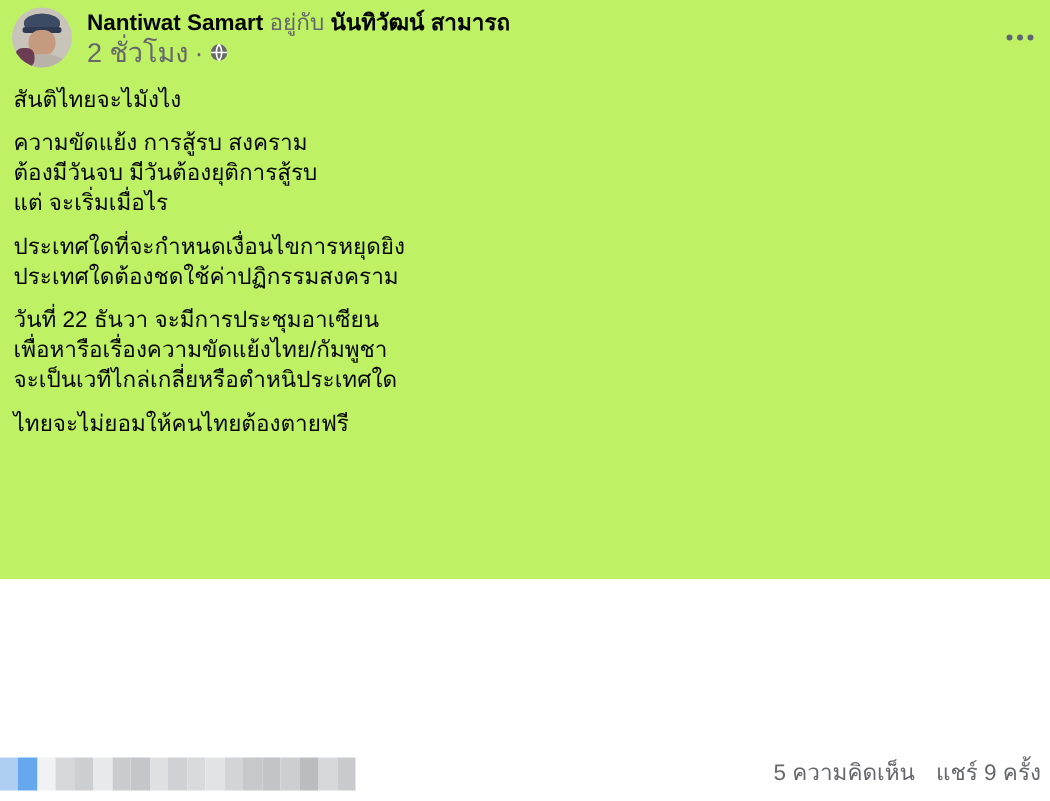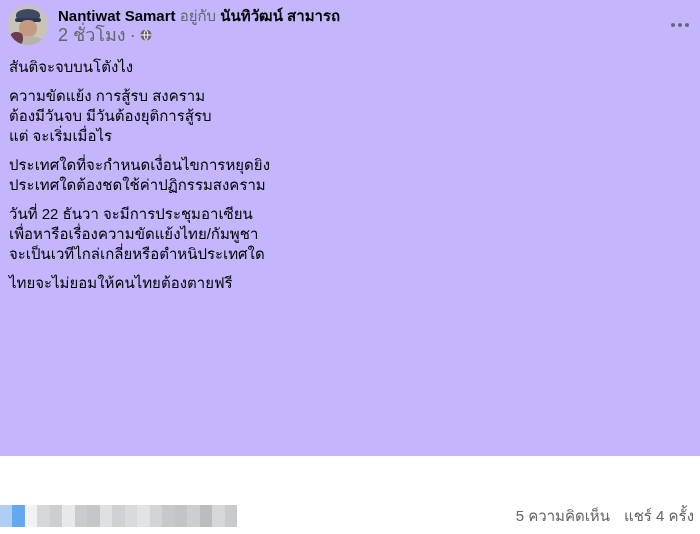--- a/index.html
+++ b/index.html
@@ -1,18 +1,18 @@
 <!DOCTYPE html>
 <html><head>
 <meta charset="utf-8">
 <style>
   * { margin:0; padding:0; box-sizing:border-box; }
   html,body { width:700px; height:534px; background:#ffffff; overflow:hidden;
     font-family:"Liberation Sans","DejaVu Sans",sans-serif; }
-  .post { position:relative; width:700px; height:456px; background:#c4b5fd; }
+  .post { position:relative; width:700px; height:386px; background:#bef264; }
 
   
   .post-header { position:absolute; top:5px; left:8px; right:8px; height:48px; display:flex; }
   .avatar { width:40px; height:40px; border-radius:50%; background:#c9c4ba;
     position:relative; overflow:hidden; flex:0 0 40px; cursor:pointer; }
   .avatar .cap { position:absolute; top:4px; left:8px; width:24px; height:12px;
     background:#3d4a63; border-radius:50% 50% 40% 40%; }
   .avatar .brim { position:absolute; top:13px; left:7px; width:26px; height:4px;
     background:#2e3a52; border-radius:2px; }
   .avatar .face { position:absolute; top:15px; left:11px; width:18px; height:17px;
@@ -79,21 +79,21 @@
     </div>
   </div>
 
   <div class="more-btn">
     <i></i>
     <i></i>
     <i></i>
   </div>
 
   <div class="post-body">
-      <div class="para">สันติจะจบบนโตังไง</div>
+      <div class="para">สันติไทยจะไมังไง</div>
       <div class="para">ความขัดแย้ง การสู้รบ สงคราม<br>ต้องมีวันจบ มีวันต้องยุติการสู้รบ<br>แต่ จะเริ่มเมื่อไร</div>
       <div class="para">ประเทศใดที่จะกำหนดเงื่อนไขการหยุดยิง<br>ประเทศใดต้องชดใช้ค่าปฏิกรรมสงคราม</div>
       <div class="para">วันที่ 22 ธันวา จะมีการประชุมอาเซียน<br>เพื่อหารือเรื่องความขัดแย้งไทย/กัมพูชา<br>จะเป็นเวทีไกล่เกลี่ยหรือตำหนิประเทศใด</div>
       <div class="para">ไทยจะไม่ยอมให้คนไทยต้องตายฟรี</div>
     </div>
 
   <div class="post-footer">
     <div class="mosaic">
         <span style="width: 12px; background: rgb(174, 207, 242);"></span>
         <span style="width: 13px; background: rgb(101, 168, 238);"></span>
@@ -110,17 +110,17 @@
         <span style="width: 12px; background: rgb(210, 212, 214);"></span>
         <span style="width: 13px; background: rgb(198, 200, 203);"></span>
         <span style="width: 12px; background: rgb(194, 196, 199);"></span>
         <span style="width: 13px; background: rgb(204, 206, 209);"></span>
         <span style="width: 12px; background: rgb(186, 188, 192);"></span>
         <span style="width: 13px; background: rgb(213, 215, 217);"></span>
         <span style="width: 12px; background: rgb(200, 202, 205);"></span>
       </div>
     <div class="stats">
       <span>5 ความคิดเห็น</span>
-      <span>แชร์ 4 ครั้ง</span>
+      <span>แชร์ 9 ครั้ง</span>
     </div>
   </div>
 
 </div>
 
 </body></html>

